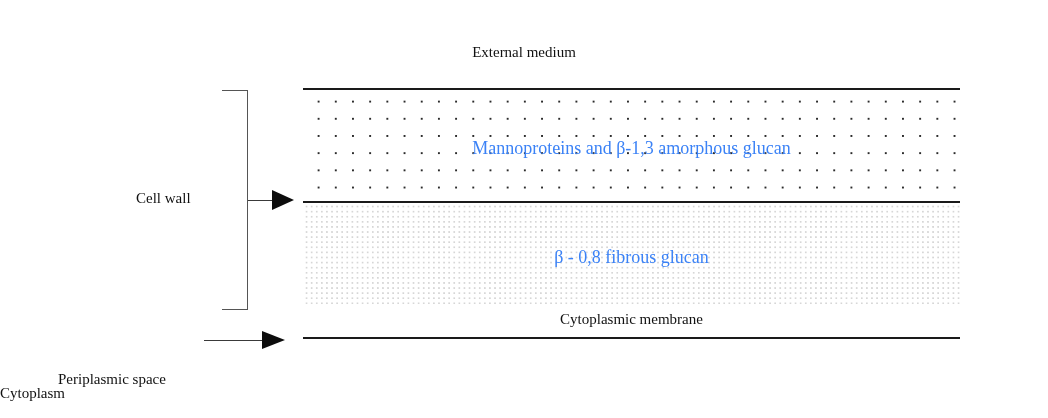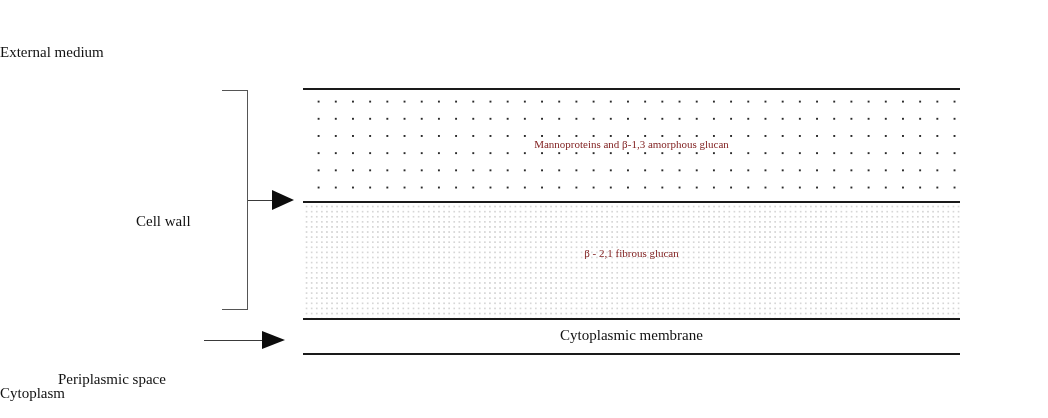--- a/index.html
+++ b/index.html
@@ -24,33 +24,32 @@
     white-space: nowrap;
     font-size: 15px;
     line-height: 1;
     color: #111111;
   }
 
   
   #external-medium-label {
     left: 0; right: 0;
     top: 45px;
-    text-align: left;
+    text-align: center;
   }
   #cytoplasm-label {
     left: 0; right: 0;
     top: 386px;
     text-align: left;
   }
 
   
   #cell-wall-label {
     left: 136px;
     top: 191px;
-    margin-top: 23px;
   }
   #periplasmic-space-label {
     left: 58px;
     top: 332px;
     margin-top: 40px;
   }
 
   
   #wall-stack {
     position: absolute;
@@ -88,32 +87,32 @@
     background-image: radial-gradient(#c9c9c9 0.55px, transparent 0.75px);
     background-size: 5.1px 5.1px;
     background-position: 1px 1px;
   }
 
   .band-text {
     position: absolute;
     left: 0;
     width: 100%;
     text-align: center;
-    font-size: 11px;
+    font-size: 18px;
     white-space: nowrap;
-    color: #7f1d1d;
+    color: #3b82f6;
   }
   #amorphous-text { top: 50px; }
   #fibrous-text   { top: 159px; }
 
   
   #membrane-band {
     position: absolute;
     left: 303px;
-    top: 320px;
+    top: 304px;
     width: 657px;
     height: 35px;
     background: #ffffff;
     border-bottom: 2px solid #1a1a1a;
     box-sizing: border-box;
   }
   #membrane-text {
     position: absolute;
     left: 0;
     width: 100%;
@@ -196,21 +195,21 @@
   <div class="arrow-head" id="periplasmic-arrow-head"></div>
 
   <div id="wall-stack">
 
     <div class="band" id="amorphous-band"></div>
 
     <div class="band-text" id="amorphous-text">Mannoproteins and β-1,3 amorphous glucan</div>
 
     <div class="band" id="fibrous-band"></div>
 
-    <div class="band-text" id="fibrous-text">β - 2,1 fibrous glucan</div>
+    <div class="band-text" id="fibrous-text">β - 0,8 fibrous glucan</div>
   </div>
 
   <div id="membrane-band">
     <div id="membrane-text">Cytoplasmic membrane</div>
   </div>
 
   <div class="lbl" id="cytoplasm-label">Cytoplasm</div>
 
 </div>
 

